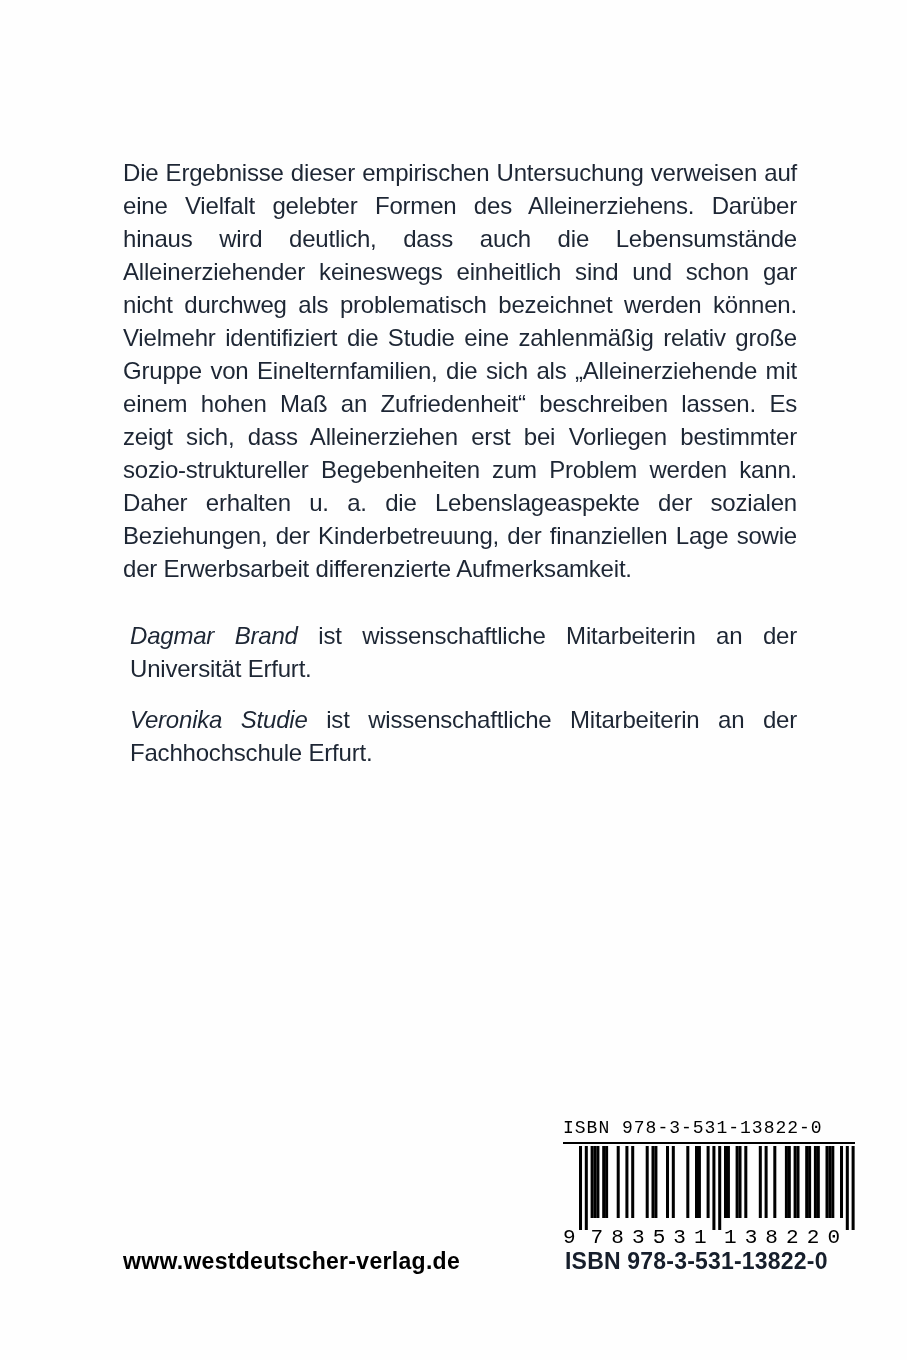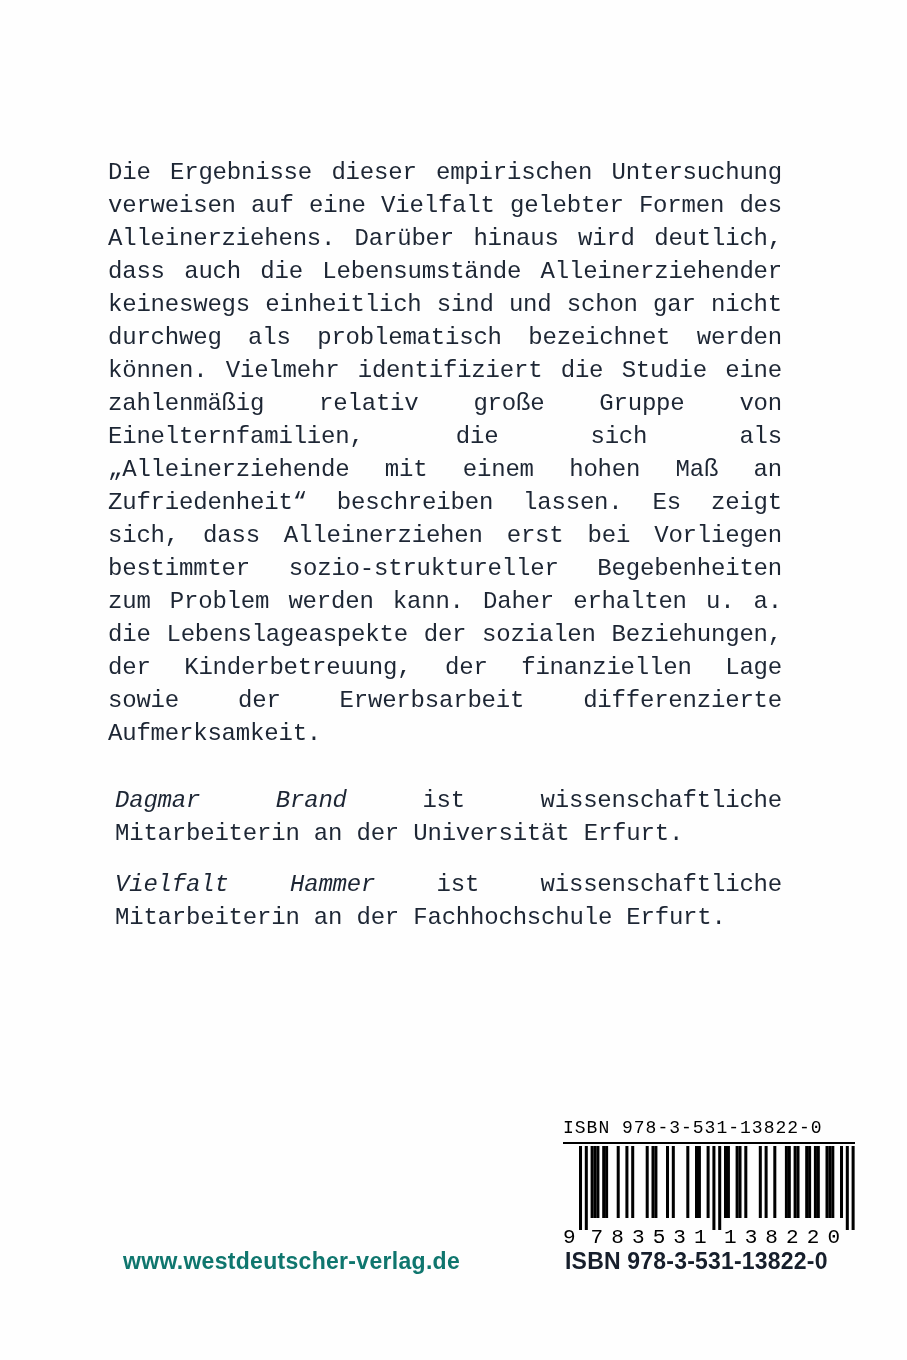--- a/index.html
+++ b/index.html
@@ -7,24 +7,23 @@
     width: 907px;
     height: 1360px;
     position: relative;
     background: #fefefe;
     color: #1d2634;
     font-family: "Liberation Sans", sans-serif;
     overflow: hidden;
   }
   .text-block {
     position: absolute;
-    left: 108px;
+    left: 123px;
     top: 156px;
     width: 674px;
-    font-family: Liberation Mono, monospace;
   }
   .blurb {
     margin: 0;
     font-size: 24px;
     line-height: 33px;
     letter-spacing: -0.2px;
     text-align: justify;
   }
   .author {
     margin: 34px 0 0 7px;
@@ -36,21 +35,21 @@
   .author + .author { margin-top: 18px; }
   .author .name { font-style: italic; }
 
   .footer-website {
     position: absolute;
     left: 123px;
     top: 1248px;
     font-size: 23px;
     font-weight: bold;
     letter-spacing: 0.3px;
-    color: #0f766e;
+    color: #000000;
   }
   .isbn-bottom {
     position: absolute;
     left: 565px;
     top: 1248px;
     font-size: 23px;
     font-weight: bold;
     letter-spacing: 0.2px;
     color: #161e2b;
   }
@@ -77,21 +76,21 @@
 <body>
 
 <div class="text-block">
   <p class="blurb">Die Ergebnisse dieser empirischen Untersuchung verweisen auf eine Vielfalt gelebter Formen des Alleinerziehens. Darüber hinaus wird deutlich, dass auch die Lebensumstände Alleinerziehender keineswegs einheitlich sind und schon gar nicht durchweg als problematisch bezeichnet werden können. Vielmehr identifiziert die Studie eine zahlenmäßig relativ große Gruppe von Einelternfamilien, die sich als „Alleinerziehende mit einem hohen Maß an Zufriedenheit“ beschreiben lassen. Es zeigt sich, dass Alleinerziehen erst bei Vorliegen bestimmter sozio-struktureller Begebenheiten zum Problem werden kann. Daher erhalten u. a. die Lebenslageaspekte der sozialen Beziehungen, der Kinderbetreuung, der finanziellen Lage sowie der Erwerbsarbeit differenzierte Aufmerksamkeit.</p>
 
   <p class="author">
     <span class="name">Dagmar Brand</span><span> ist wissenschaftliche Mitarbeiterin an der Universität Erfurt.</span>
   </p>
 
   <p class="author">
-    <span class="name">Vielfalt Hammer</span><span> ist wissenschaftliche Mitarbeiterin an der Fachhochschule Erfurt.</span>
+    <span class="name">Veronika Studie</span><span> ist wissenschaftliche Mitarbeiterin an der Fachhochschule Erfurt.</span>
   </p>
 </div>
 
 <div class="barcode-block">
   <div class="barcode-label">ISBN 978-3-531-13822-0</div>
   <div class="barcode-svg-holder"><svg width="292" height="100" viewBox="0 0 292 100" xmlns="http://www.w3.org/2000/svg">
         <g fill="#000000">
           <rect x="16.00" y="0" width="3.02" height="84"></rect>
           <rect x="21.80" y="0" width="3.02" height="84"></rect>
           <rect x="27.60" y="0" width="3.02" height="72"></rect>

